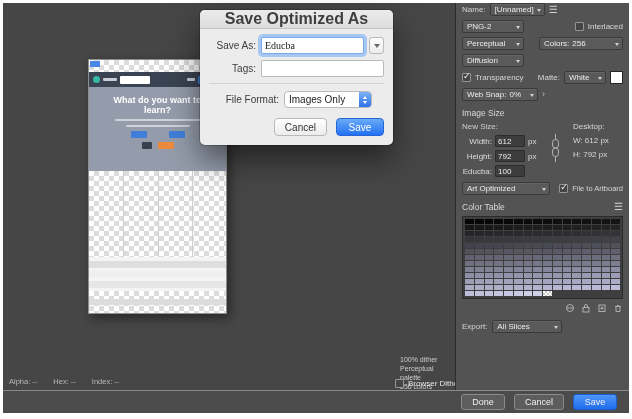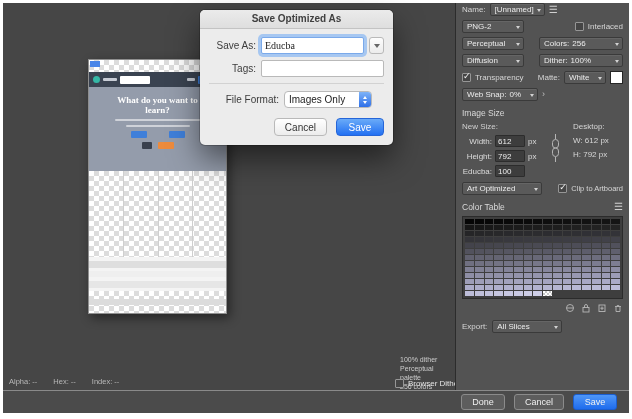--- a/index.html
+++ b/index.html
@@ -4,21 +4,21 @@
 <style>
   html,body{margin:0;padding:0;}
   body{width:632px;height:419px;position:relative;background:#ffffff;overflow:hidden;
        font-family:"Liberation Sans", sans-serif;-webkit-font-smoothing:antialiased;}
   .app{position:absolute;left:3px;top:3px;width:626px;height:410px;background:#4b4b4b;}
 
   
   .canvas{position:absolute;left:0;top:0;right:174px;bottom:23px;background:#464646;}
 
   .doc-preview{position:absolute;left:85px;top:56px;width:137px;height:253px;background:#fff;
-    border:1px solid #8f8f8f;box-shadow:3px 4px 10px rgba(0,0,0,.45);display:flex;flex-direction:column;overflow:hidden;font-family:Liberation Serif, serif;}
+    border:1px solid #8f8f8f;box-shadow:3px 4px 10px rgba(0,0,0,.45);display:flex;flex-direction:column;overflow:hidden;}
   .checker{background-color:#fff;background-image:conic-gradient(#dcdcdc 0 25%, transparent 0 50%, #dcdcdc 0 75%, transparent 0);background-size:10px 10px;}
   .band-top{height:12px;}
   .band-mid{height:86px;position:relative;}
   .band-bottom{flex:1;position:relative;display:flex;align-items:center;}
   .vline{position:absolute;top:0;bottom:0;width:1px;background:#cfcfcf;}
   .slice-badge{position:absolute;left:1px;top:1px;width:10px;height:6px;background:#4a86e8;z-index:3;}
   .site-nav{height:15px;background:#3a4351;display:flex;align-items:center;gap:3px;padding:0 4px;flex-shrink:0;}
   .logo-dot{width:7px;height:7px;border-radius:50%;background:#35b8a6;flex-shrink:0;}
   .bar{display:block;height:3px;background:#c8cdd6;border-radius:1px;}
   .w14{width:14px;} .w8{width:8px;} .w86{width:86px;} .w64{width:64px;}
@@ -54,21 +54,21 @@
   .plabel{font-size:8px;color:#d6d6d6;white-space:nowrap;}
   .plabel.dim{opacity:.5;}
   .ps-input{width:30px;height:12px;background:#3d3d3d;border:1px solid #2c2c2c;color:#ededed;font-size:8px;
     font-family:"Liberation Sans",sans-serif;padding:0 2px;box-sizing:border-box;border-radius:1px;}
 
   
   .panel{position:absolute;top:0;right:0;width:174px;bottom:23px;background:#535353;border-left:1px solid #2c2c2c;
          padding:0 6px 0 6px;box-sizing:border-box;font-size:8px;color:#dcdcdc;}
   .prow{display:flex;align-items:center;gap:4px;margin-bottom:4px;}
   .menu-icon{color:#d0d0d0;font-size:10px;line-height:10px;}
-  .w62{width:62px;flex-shrink:0;} .w84{width:84px;} .w76{width:76px;} .w80{width:80px;text-align:right;} .w70{width:70px;} .w42{width:42px;} .w34{width:34px;}
+  .w62{width:62px;flex-shrink:0;} .w84{width:84px;} .w76{width:76px;} .w80{width:88px;text-align:right;} .w70{width:70px;} .w42{width:42px;} .w34{width:34px;}
   .ml-auto{margin-left:auto;}
   .matte-swatch{width:11px;height:11px;border:1px solid #262626;flex-shrink:0;}
   .arrow-right{color:#c0c0c0;font-size:9px;line-height:9px;}
   .section-h{font-size:8.5px;color:#d9d9d9;margin:7px 0 4px 0;display:flex;align-items:center;justify-content:space-between;}
   .is-wrap{display:flex;gap:12px;}
   .is-left{flex:1;}
   .is-chain{width:10px;display:flex;align-items:flex-start;padding-top:12px;}
   .is-right{width:50px;font-size:8px;color:#d6d6d6;}
   .is-right div{margin-bottom:5px;}
   .isrow{display:flex;align-items:center;gap:3px;margin-bottom:3px;}
@@ -86,21 +86,21 @@
   .footer{position:absolute;left:0;right:0;bottom:0;height:23px;background:#4b4b4b;border-top:1px solid #8a8a8a;
           display:flex;align-items:center;justify-content:flex-end;gap:9px;padding-right:12px;box-sizing:border-box;}
   .fbtn{height:16px;min-width:44px;border-radius:3px;font-size:9px;display:flex;align-items:center;justify-content:center;
         color:#f0f0f0;background:#5d5d5d;border:1px solid #8b8b8b;padding:0 10px;box-sizing:border-box;}
   .fbtn.primary{background:linear-gradient(#4f97f7,#1f6ced);border-color:#1b5ed0;}
 
   
   .dialog{position:absolute;left:197px;top:7px;width:193px;background:#ececec;border-radius:5px;
           box-shadow:0 14px 30px rgba(0,0,0,.5),0 0 0 1px rgba(0,0,0,.2);z-index:10;}
   .dialog-title{height:18px;background:linear-gradient(#ebebeb,#dedede);border-bottom:1px solid #c3c3c3;
-          border-radius:5px 5px 0 0;text-align:center;font-size:10px;font-weight:bold;color:#3f3f3f;line-height:18px;}
+          border-radius:5px 5px 0 0;text-align:center;font-size:16px;font-weight:bold;color:#3f3f3f;line-height:18px;}
   .dialog-body{padding:8px 9px 9px 9px;}
   .drow{display:flex;align-items:center;gap:5px;margin-bottom:6px;}
   .dlabel{width:47px;text-align:right;font-size:10px;color:#3c3c3c;flex-shrink:0;white-space:nowrap;}
   .mac-field{height:17px;border:1px solid #b9b9b9;border-radius:2px;background:#fff;font-size:10px;padding:0 3px;
              color:#222;box-sizing:border-box;font-family:"Liberation Sans",sans-serif;flex:1;min-width:0;}
   .mac-field.focused{border-color:#7aa9ea;box-shadow:0 0 0 3px rgba(110,170,245,.55);font-family:Liberation Serif, serif;}
   .mini-dd{width:15px;height:17px;border:1px solid #b9b9b9;border-radius:3px;background:linear-gradient(#fdfdfd,#ececec);
            display:flex;align-items:center;justify-content:center;flex-shrink:0;box-sizing:border-box;}
   .mini-dd i{width:0;height:0;border:3px solid transparent;border-top:4px solid #666;transform:translateY(2px);}
   .mac-popup{display:flex;align-items:center;height:17px;background:#fff;border:1px solid #b9b9b9;border-radius:4px;
@@ -213,25 +213,20 @@
         <span>256</span>
         <i class="chev"></i>
       </div>
     </div>
 
     <div class="prow">
       <div class="dd w62">
         <span>Diffusion</span>
         <i class="chev"></i>
       </div>
-      <div class="dd w84 ml-auto">
-        <span>Dither:</span>
-        <span>100%</span>
-        <i class="chev"></i>
-      </div>
     </div>
 
     <div class="prow">
       <span class="ps-check checked"></span>
       <span class="plabel">Transparency</span>
       <span class="plabel ml-auto">Matte:</span>
       <div class="dd w42">
         <span>White</span>
         <i class="chev"></i>
       </div>
@@ -281,21 +276,21 @@
         <div>H: 792 px</div>
       </div>
     </div>
 
     <div class="prow" style="margin-top:2px;">
       <div class="dd w80">
         <span>Art Optimized</span>
         <i class="chev"></i>
       </div>
       <span class="ps-check ml-auto checked"></span>
-      <span class="plabel" style="font-size:7.5px;">Clip to Artboard</span>
+      <span class="plabel" style="font-size:7.5px;">File to Artboard</span>
     </div>
 
     <div class="section-h">
       <span>Color Table</span>
       <span class="menu-icon">☰</span>
     </div>
 
     <div class="ct-box">
       <div class="ct-grid" style="grid-template-columns: repeat(16, 1fr);">
           <span class="swatch" style="background: rgb(5, 5, 5);"></span>

